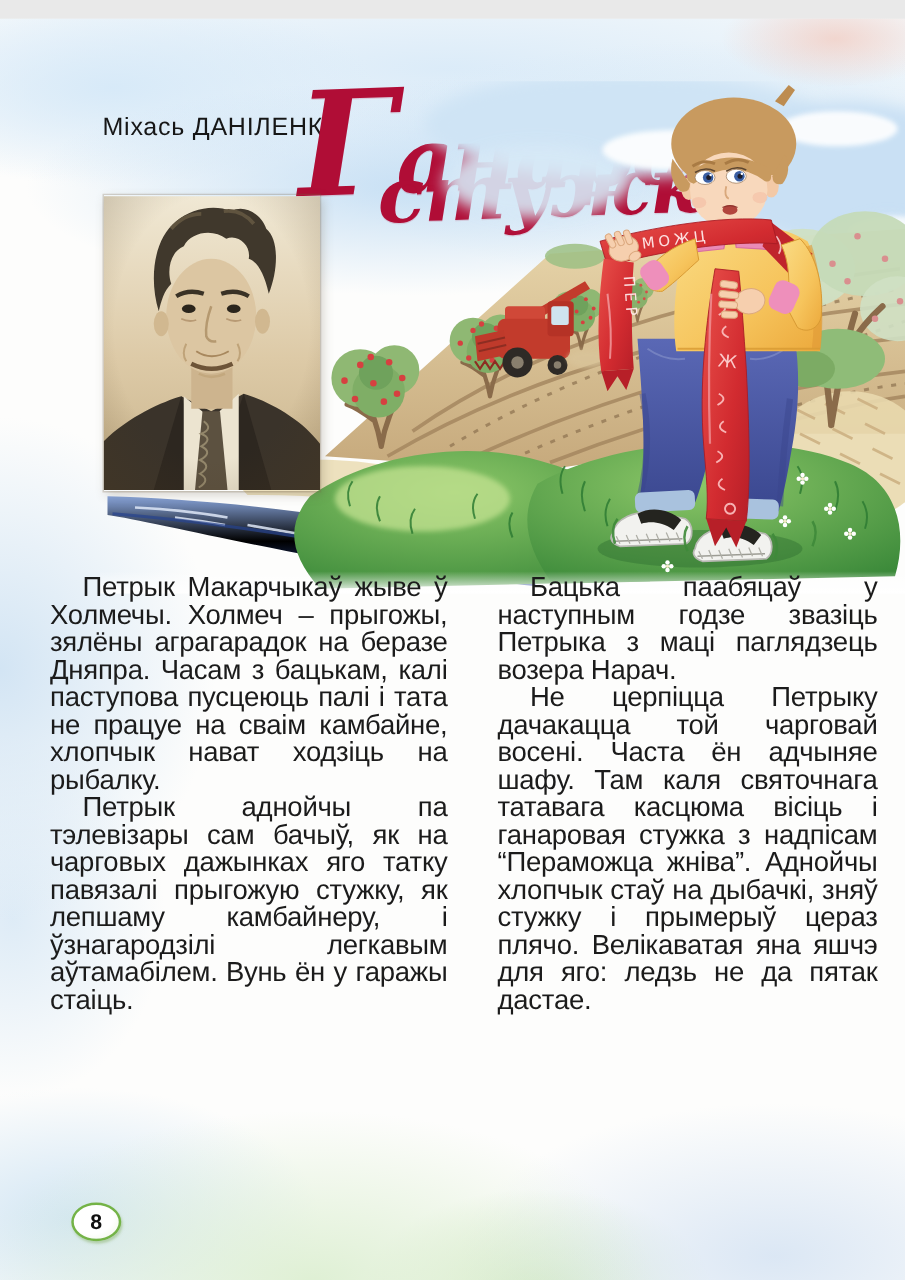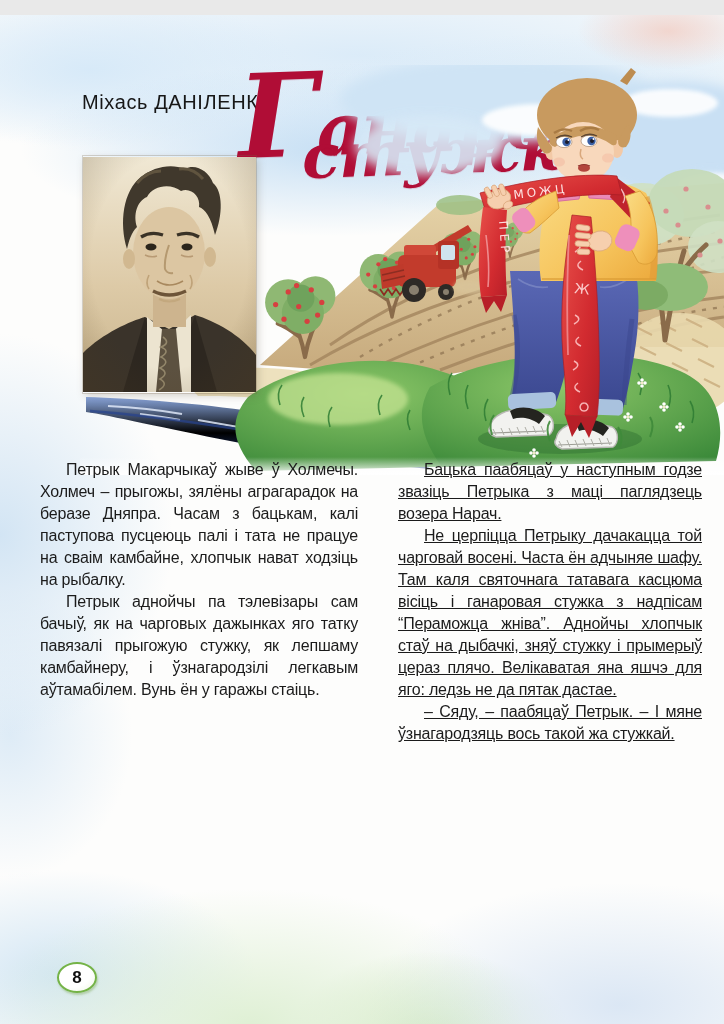--- a/index.html
+++ b/index.html
@@ -35,23 +35,23 @@
   .title-line1::first-letter{font-size:116px;}
   .title-line2{left:302px;top:106px;font-size:62px;transform:rotate(-2deg);letter-spacing:-1px;}
   .photo{
     position:absolute;left:83px;top:141px;width:173px;height:237px;z-index:3;
     box-shadow:0 0 0 1px rgba(120,100,70,.25), 2px 3px 8px rgba(90,80,60,.25);
   }
   .illustration{position:absolute;left:80px;top:50px;width:644px;height:410px;z-index:1;}
   .columns{
     position:absolute;left:40px;top:444px;width:662px;display:flex;gap:40px;z-index:4;
   }
-  .col{font-size:16px;line-height:22px;text-align:justify;color:#1b1b1b;letter-spacing:-.2px;}
+  .col{font-size:22px;line-height:22px;text-align:justify;color:#1b1b1b;letter-spacing:-.2px;}
   .col-left{width:318px;}
-  .col-right{width:304px;text-decoration:underline;}
+  .col-right{width:304px;}
   .para{margin:0;text-indent:26px;}
   .page-badge{
     position:absolute;left:57px;top:947px;width:36px;height:27px;z-index:5;
     border:2px solid #74b347;border-radius:50%;
     background:radial-gradient(ellipse at 40% 35%, #ffffff 55%, #eef5e4);
     display:flex;align-items:center;justify-content:center;
     font-weight:bold;font-size:17px;color:#101010;
     box-shadow:1px 2px 2px rgba(140,180,110,.5);
   }
   .bottom-strip{
@@ -407,21 +407,20 @@
   </svg>
 
   <div class="columns">
     <div id="left-col" class="col col-left">
         <p class="para">Петрык Макарчыкаў жыве ў Холмечы. Холмеч – прыгожы, зялёны аграгарадок на беразе Дняпра. Часам з бацькам, калі паступова пусцеюць палі і тата не працуе на сваім камбайне, хлопчык нават ходзіць на рыбалку.</p>
         <p class="para">Петрык аднойчы па тэлевізары сам бачыў, як на чарговых дажынках яго татку павязалі прыгожую стужку, як лепшаму камбайнеру, і ўзнагародзілі легкавым аўтамабілем. Вунь ён у гаражы стаіць.</p>
       </div>
     <div id="right-col" class="col col-right">
         <p class="para">Бацька паабяцаў у наступным годзе звазіць Петрыка з маці паглядзець возера Нарач.</p>
         <p class="para">Не церпіцца Петрыку дачакацца той чарговай восені. Часта ён адчыняе шафу. Там каля святочнага татавага касцюма вісіць і ганаровая стужка з надпісам “Пераможца жніва”. Аднойчы хлопчык стаў на дыбачкі, зняў стужку і прымерыў цераз плячо. Велікаватая яна яшчэ для яго: ледзь не да пятак дастае.</p>
-        <p class="para">– Сяду, – паабяцаў Петрык. – І мяне ўзнагародзяць вось такой жа стужкай.</p>
       </div>
   </div>
 
   <div class="page-badge">
     <span>8</span>
   </div>
 
   <div class="bottom-strip"></div>
 </div>
 

